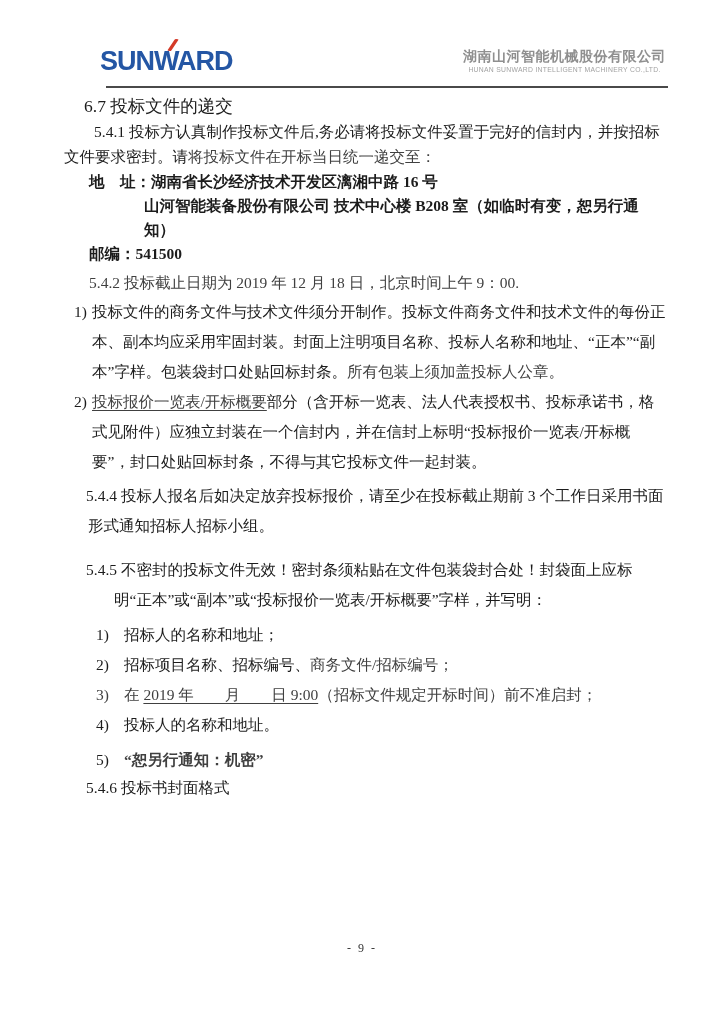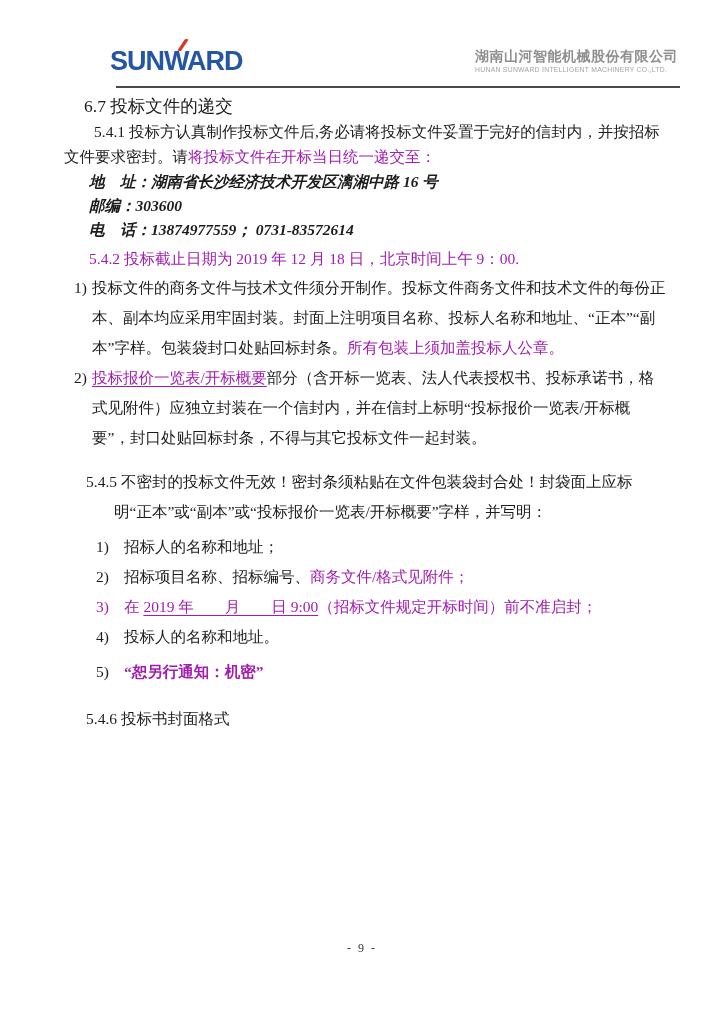--- a/index.html
+++ b/index.html
@@ -8,74 +8,74 @@
     position: relative;
     width: 724px;
     height: 1024px;
     margin: 0 auto;
     background: #ffffff;
     font-family: "Liberation Serif", "DejaVu Serif", serif;
     color: #1c1c1c;
     overflow: hidden;
   }
   
-  .header { position: absolute; top: 0; left: 0; right: 0; height: 90px; margin-left: 10px; }
+  .header { position: absolute; top: 0; left: 0; right: 12px; height: 90px; }
   .logo {
     position: absolute; left: 100px; top: 46px;
     font-family: "Liberation Sans", "DejaVu Sans", sans-serif;
     font-weight: 800; font-style: normal;
     font-size: 27px; letter-spacing: -1px; color: #2456a4;
   }
   .logo-accent {
     position: absolute; left: 71px; top: -7px;
     width: 4px; height: 12px; background: #d43a28;
     transform: skewX(-28deg) rotate(8deg);
     border-radius: 1px;
   }
-  .company { position: absolute; right: 46px; top: 48px; text-align: left; color: #8f8f8f; }
+  .company { position: absolute; right: 46px; top: 48px; text-align: center; color: #8f8f8f; }
   .company-cn {
     font-family: "Liberation Sans", "DejaVu Sans", sans-serif;
     font-weight: 700; font-size: 14px; letter-spacing: 0.5px; line-height: 16px;
   }
   .company-en {
     font-family: "Liberation Sans", "DejaVu Sans", sans-serif;
     font-size: 6.8px; letter-spacing: 0.3px; color: #a2a2a2; margin-top: 2px;
   }
   .divider { position: absolute; top: 86px; left: 106px; right: 44px; height: 2px; background: #4a4a4a; }
 
   
   .content { position: absolute; top: 92px; left: 64px; right: 56px; font-size: 15.5px; }
-  .red { color: #a21caf; }
+  .red { color: #404040; }
   .u { text-decoration: underline; text-underline-offset: 3px; }
   .b { font-weight: 700; }
 
   .section-title { font-size: 17.5px; line-height: 22px; margin: 3px 0 0 20px; }
 
   .p541 { margin-top: 2px; line-height: 25px; text-indent: 30px; }
 
-  .contact { margin-top: 1px; line-height: 24px; font-weight: 700; font-style: italic; }
+  .contact { margin-top: 1px; line-height: 24px; font-weight: 700; }
   .contact .line { padding-left: 25px; }
   .contact .line.indent2 { padding-left: 80px; }
 
   .p542 { margin-top: 7px; padding-left: 25px; line-height: 20px; }
   .p543 { margin-top: 8px; padding-left: 25px; line-height: 20px; }
 
   .list { margin-top: 4px; }
   .list-item { position: relative; padding-left: 28px; line-height: 30px; }
   .list-item .num { position: absolute; left: 10px; top: 0; }
 
   .p544 { margin-top: 4px; padding-left: 24px; text-indent: -2px; line-height: 30px; }
   .p545 { margin-top: 14px; padding-left: 50px; text-indent: -28px; line-height: 30px; }
 
   .sublist { margin-top: 8px; }
   .sub-item { position: relative; padding-left: 60px; line-height: 21px; margin-top: 9px; }
   .sub-item .num { position: absolute; left: 32px; top: 0; }
   .sub-item.gap-lg { margin-top: 14px; }
 
-  .p546 { margin-top: 26px; padding-left: 22px; line-height: 22px; }
+  .p546 { margin-top: 7px; padding-left: 22px; line-height: 22px; }
 
   .footer {
     position: absolute; top: 941px; left: 0; right: 0;
     text-align: center; font-size: 12px; letter-spacing: 2px; color: #333;
   }
 </style>
 </head>
 <body>
 
 <div class="page">
@@ -93,45 +93,46 @@
   </div>
 
   <div class="content">
 
     <div class="section-title">6.7 投标文件的递交</div>
 
     <p class="p541"><span>5.4.1 投标方认真制作投标文件后,务必请将投标文件妥置于完好的信封内，并按招标文件要求密封。请</span><span class="red">将投标文件在开标当日统一递交至：</span></p>
 
     <div class="contact">
       <div class="line">地　址：湖南省长沙经济技术开发区漓湘中路 16 号</div>
-      <div class="line">邮编：303600</div>
-      <div class="line">电　话：13874977559；  0731-83572614</div>
+      <div class="line indent2">山河智能装备股份有限公司 技术中心楼 B208 室（如临时有变，恕另行通知）</div>
+      <div class="line">邮编：541500</div>
     </div>
 
     <p class="p542 red">5.4.2 投标截止日期为 2019 年 12 月 18 日，北京时间上午 9：00.</p>
 
 
     <div class="list">
       <div class="list-item">
         <span class="num">1)</span><span>投标文件的商务文件与技术文件须分开制作。投标文件商务文件和技术文件的每份正本、副本均应采用牢固封装。封面上注明项目名称、投标人名称和地址、“正本”“副本”字样。包装袋封口处贴回标封条。</span><span class="red">所有包装上须加盖投标人公章。</span>
       </div>
       <div class="list-item">
         <span class="num">2)</span><span class="red u">投标报价一览表/开标概要</span><span>部分（含开标一览表、法人代表授权书、投标承诺书，格式见附件）应独立封装在一个信封内，并在信封上标明“投标报价一览表/开标概要”，封口处贴回标封条，不得与其它投标文件一起封装。</span>
       </div>
     </div>
 
+    <p class="p544">5.4.4 投标人报名后如决定放弃投标报价，请至少在投标截止期前 3 个工作日采用书面形式通知招标人招标小组。</p>
 
     <p class="p545">5.4.5 不密封的投标文件无效！密封条须粘贴在文件包装袋封合处！封袋面上应标明“正本”或“副本”或“投标报价一览表/开标概要”字样，并写明：</p>
 
     <div class="sublist">
       <div class="sub-item">
         <span class="num">1)</span><span>招标人的名称和地址；</span>
       </div>
       <div class="sub-item">
-        <span class="num">2)</span><span>招标项目名称、招标编号、</span><span class="red">商务文件/格式见附件；</span>
+        <span class="num">2)</span><span>招标项目名称、招标编号、</span><span class="red">商务文件/招标编号；</span>
       </div>
       <div class="sub-item">
         <span class="num red">3)</span><span class="red">在 </span><span class="red u">2019 年　　月　　日 9:00</span><span class="red">（招标文件规定开标时间）前不准启封；</span>
       </div>
       <div class="sub-item">
         <span class="num">4)</span><span>投标人的名称和地址。</span>
       </div>
       <div class="sub-item gap-lg">
         <span class="num">5)</span><span class="red b">“恕另行通知：机密”</span>
       </div>

